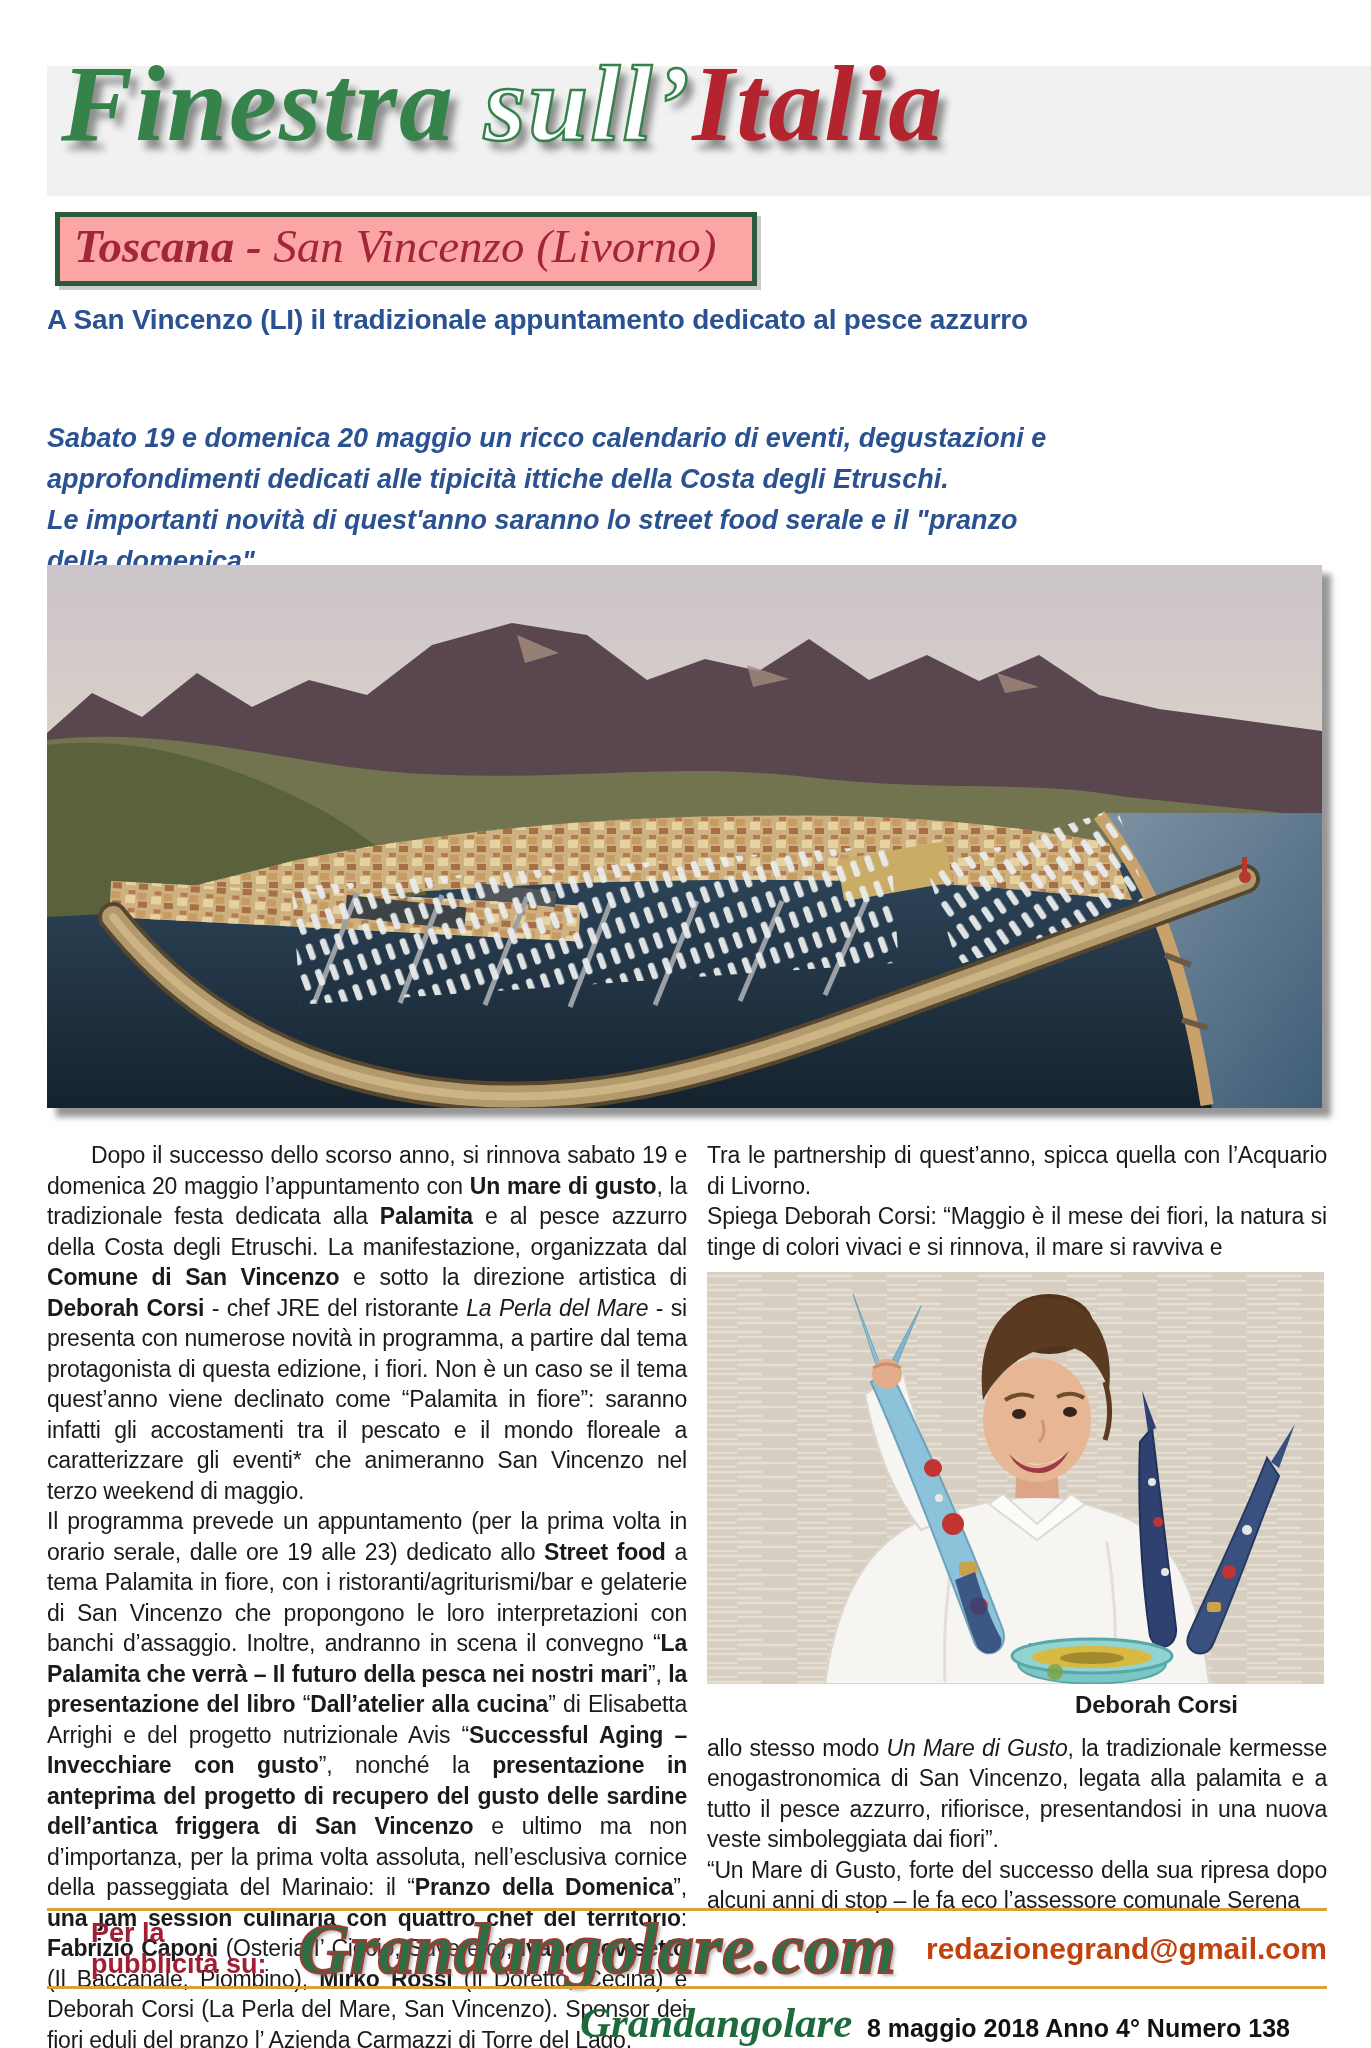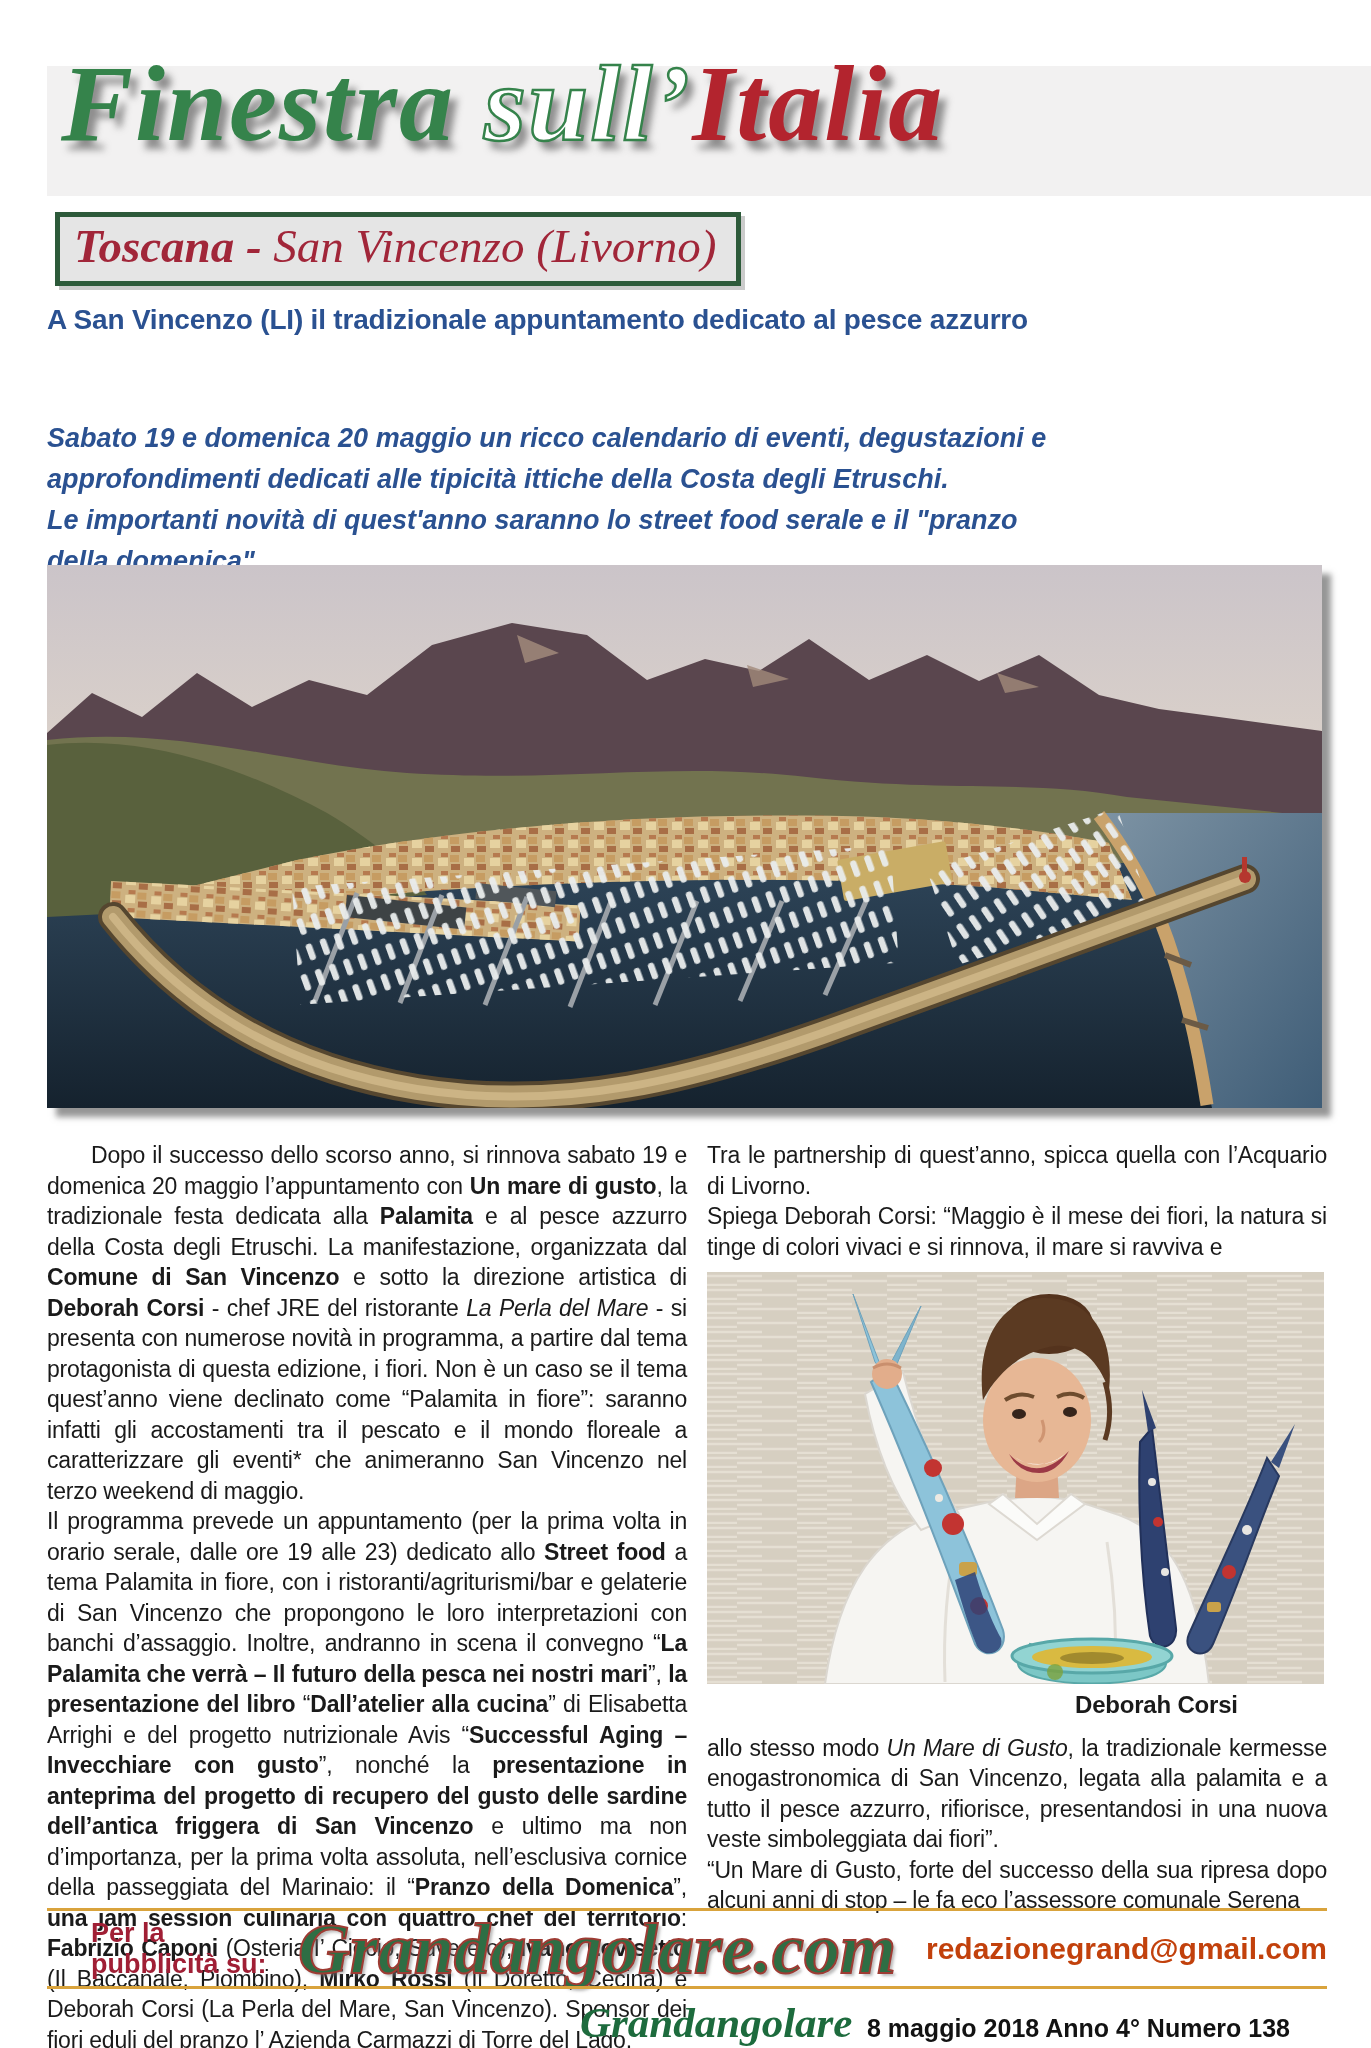--- a/index.html
+++ b/index.html
@@ -8,22 +8,22 @@
   
   .banner{position:absolute;top:66px;left:47px;width:1356px;height:130px;background:#f2f1f1;}
   .masthead{position:absolute;top:-24px;left:14px;white-space:nowrap;
             font-family:"Liberation Serif",serif;font-style:italic;font-weight:bold;
             font-size:108px;letter-spacing:2px;
             text-shadow:7px 9px 7px rgba(60,60,60,0.55);}
   .mh-green{color:#35834b;}
   .mh-white{color:#ffffff;-webkit-text-stroke:2.5px #35834b;}
   .mh-red{color:#b3242e;}
   
-  .regionbox{position:absolute;top:212px;left:55px;display:inline-block;background:#e5e5e5;
-             border:5px solid #2d5a3a;padding:2px 20px 8px 14px;
+  .regionbox{position:absolute;top:212px;left:55px;display:inline-block;background:#fca5a5;
+             border:5px solid #2d5a3a;padding:2px 36px 8px 14px;
              box-shadow:4px 4px 0 rgba(160,160,160,0.55);}
   .regionbox .txt{font-family:"Liberation Serif",serif;font-style:italic;font-size:47px;
                   color:#a12639;white-space:nowrap;}
   .regionbox .txt b{font-weight:bold;}
   
   .kicker{position:absolute;top:304px;left:47px;font-weight:bold;font-size:28px;color:#2a5191;
           letter-spacing:-0.2px;}
   .headline{position:absolute;top:340px;left:44px;font-weight:bold;font-size:59px;color:#8c2130;
             letter-spacing:-1px;}
   .standfirst{position:absolute;top:418px;left:47px;width:1010px;color:#2a5191;

